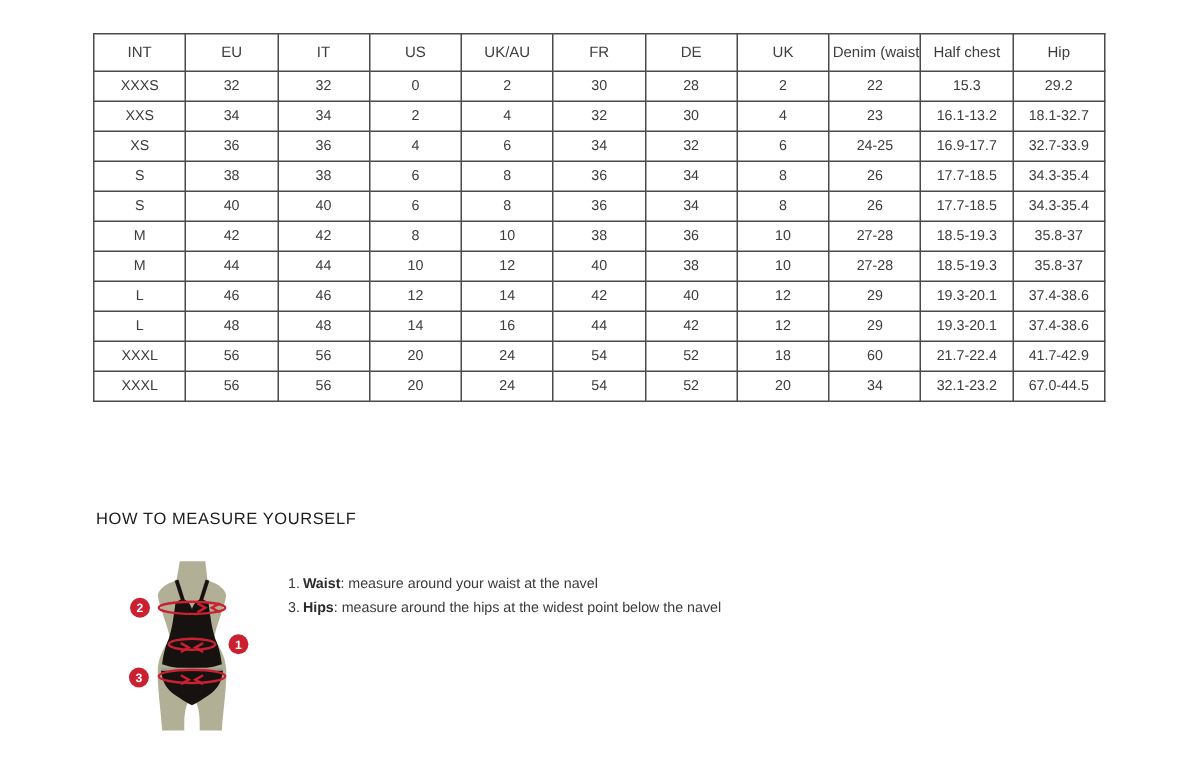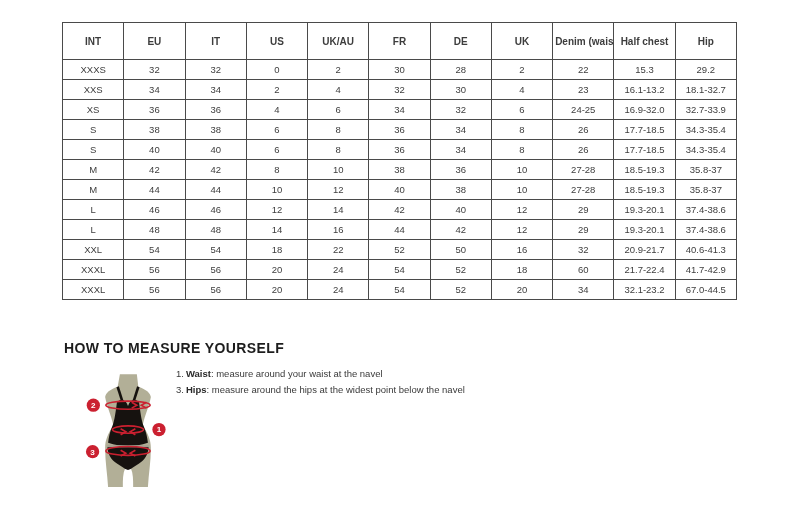--- a/index.html
+++ b/index.html
@@ -27,53 +27,53 @@
   table.size-table td {
     border: 1px solid #4a4a4a;
     text-align: center;
     vertical-align: middle;
     padding: 0 2px;
     color: #3d3d3d;
     white-space: nowrap;
     overflow: hidden;
   }
   table.size-table th {
-    height: 37px;
-    font-weight: bold;
+    height: 25px;
+    font-weight: normal;
     font-size: 10px;
   }
   table.size-table td {
     height: 20px;
     font-size: 9.5px;
   }
 
   
   .measure-title {
     position: absolute;
     left: 64px;
     top: 340px;
-    font-size: 14px;
-    font-weight: bold;
+    font-size: 11px;
+    font-weight: normal;
     letter-spacing: 0.4px;
     color: #1d1d1d;
   }
 
   .figure-wrap {
     position: absolute;
     left: 80px;
     top: 372px;
     width: 96px;
     height: 120px;
   }
 
   ol.steps {
     position: absolute;
     left: 176px;
     top: 368px;
-    margin: 0;
+    margin: 16px;
     padding: 0;
     list-style: none;
   }
   ol.steps li {
     height: 15.5px;
     font-size: 9.5px;
     color: #3a3a3a;
     line-height: 12px;
   }
   ol.steps li b { color: #2b2b2b; }
@@ -130,21 +130,21 @@
         <tr>
           <td>XS</td>
           <td>36</td>
           <td>36</td>
           <td>4</td>
           <td>6</td>
           <td>34</td>
           <td>32</td>
           <td>6</td>
           <td>24-25</td>
-          <td>16.9-32.0</td>
+          <td>16.9-17.7</td>
           <td>32.7-33.9</td>
         </tr>
         <tr>
           <td>S</td>
           <td>38</td>
           <td>38</td>
           <td>6</td>
           <td>8</td>
           <td>36</td>
           <td>34</td>
@@ -210,33 +210,20 @@
           <td>48</td>
           <td>48</td>
           <td>14</td>
           <td>16</td>
           <td>44</td>
           <td>42</td>
           <td>12</td>
           <td>29</td>
           <td>19.3-20.1</td>
           <td>37.4-38.6</td>
-        </tr>
-        <tr>
-          <td>XXL</td>
-          <td>54</td>
-          <td>54</td>
-          <td>18</td>
-          <td>22</td>
-          <td>52</td>
-          <td>50</td>
-          <td>16</td>
-          <td>32</td>
-          <td>20.9-21.7</td>
-          <td>40.6-41.3</td>
         </tr>
         <tr>
           <td>XXXL</td>
           <td>56</td>
           <td>56</td>
           <td>20</td>
           <td>24</td>
           <td>54</td>
           <td>52</td>
           <td>18</td>

